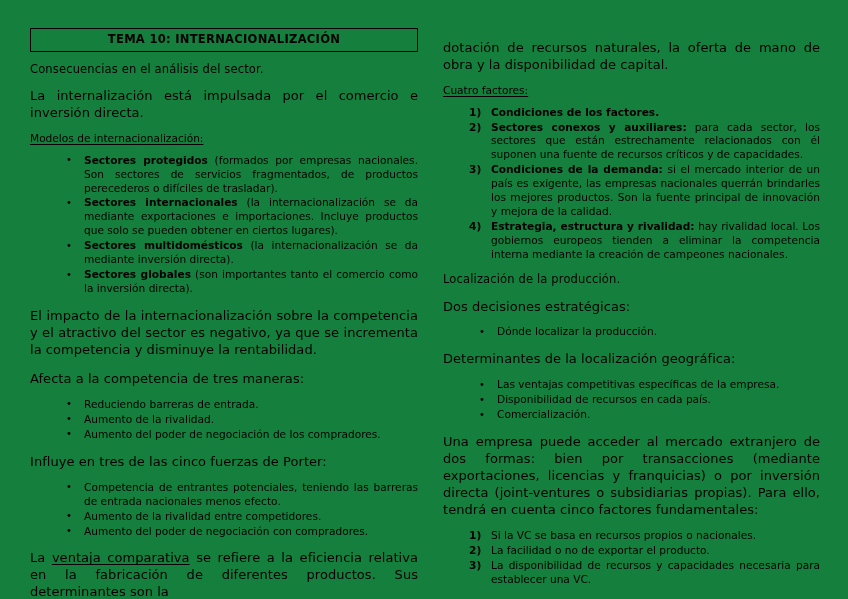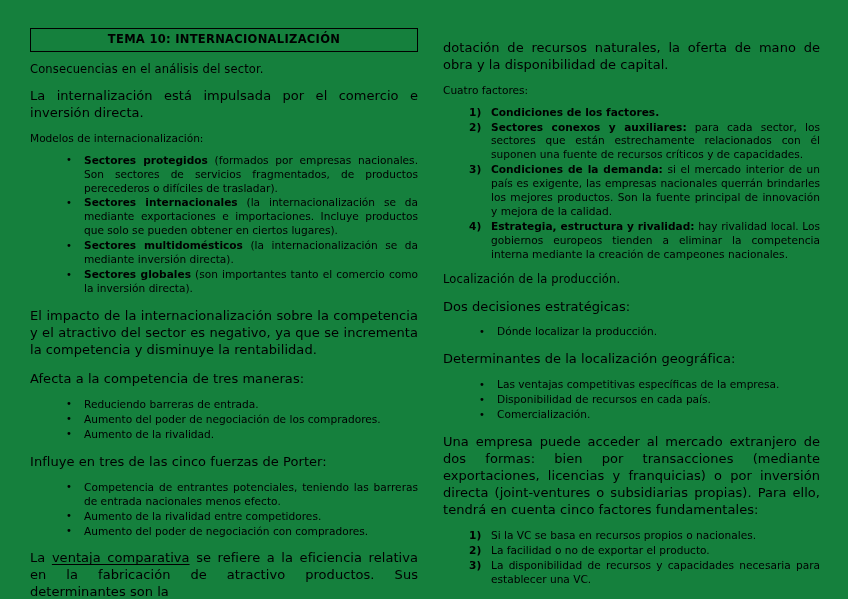--- a/index.html
+++ b/index.html
@@ -55,20 +55,21 @@
     margin: 12px 0 10px 0;
     text-align: justify;
     letter-spacing: 0.05px;
   }
   p.para.nojust { text-align: left; }
 
   .underlined-head {
     font-size: 10.6px;
     line-height: 1.3;
     margin: 8px 0 8px 0;
+    text-decoration: underline;
     text-underline-offset: 2px;
   }
   .u { text-decoration: underline; text-underline-offset: 2px; }
 
   ul.blist {
     margin: 0 0 10px 0;
     padding: 0 0 0 36px;
     list-style: none;
   }
   ul.blist > li {
@@ -144,34 +145,34 @@
         <b>Sectores globales</b><span> (son importantes tanto el comercio como la inversión directa).</span>
       </li>
     </ul>
 
     <p class="para">El impacto de la internacionalización sobre la competencia y el atractivo del sector es negativo, ya que se incrementa la competencia y disminuye la rentabilidad.</p>
 
     <p class="para nojust">Afecta a la competencia de tres maneras:</p>
 
     <ul class="blist">
       <li class="nojust">Reduciendo barreras de entrada.</li>
+      <li class="nojust">Aumento de la rivalidad.</li>
       <li class="nojust">Aumento del poder de negociación de los compradores.</li>
-      <li class="nojust">Aumento de la rivalidad.</li>
     </ul>
 
     <p class="para nojust">Influye en tres de las cinco fuerzas de Porter:</p>
 
     <ul class="blist">
       <li>Competencia de entrantes potenciales, teniendo las barreras de entrada nacionales menos efecto.</li>
       <li class="nojust">Aumento de la rivalidad entre competidores.</li>
       <li class="nojust">Aumento del poder de negociación con compradores.</li>
     </ul>
 
 
-    <p class="para"><span>La </span><span class="u">ventaja comparativa</span><span> se refiere a la eficiencia relativa en la fabricación de atractivo productos. Sus determinantes son la</span></p>
+    <p class="para"><span>La </span><span class="u">ventaja comparativa</span><span> se refiere a la eficiencia relativa en la fabricación de diferentes productos. Sus determinantes son la</span></p>
 
   </div>
 
   <div class="col col-right">
 
     <p class="para">dotación de recursos naturales, la oferta de mano de obra y la disponibilidad de capital.</p>
 
     <div class="underlined-head">Cuatro factores:</div>
 
     <ol class="nlist">

